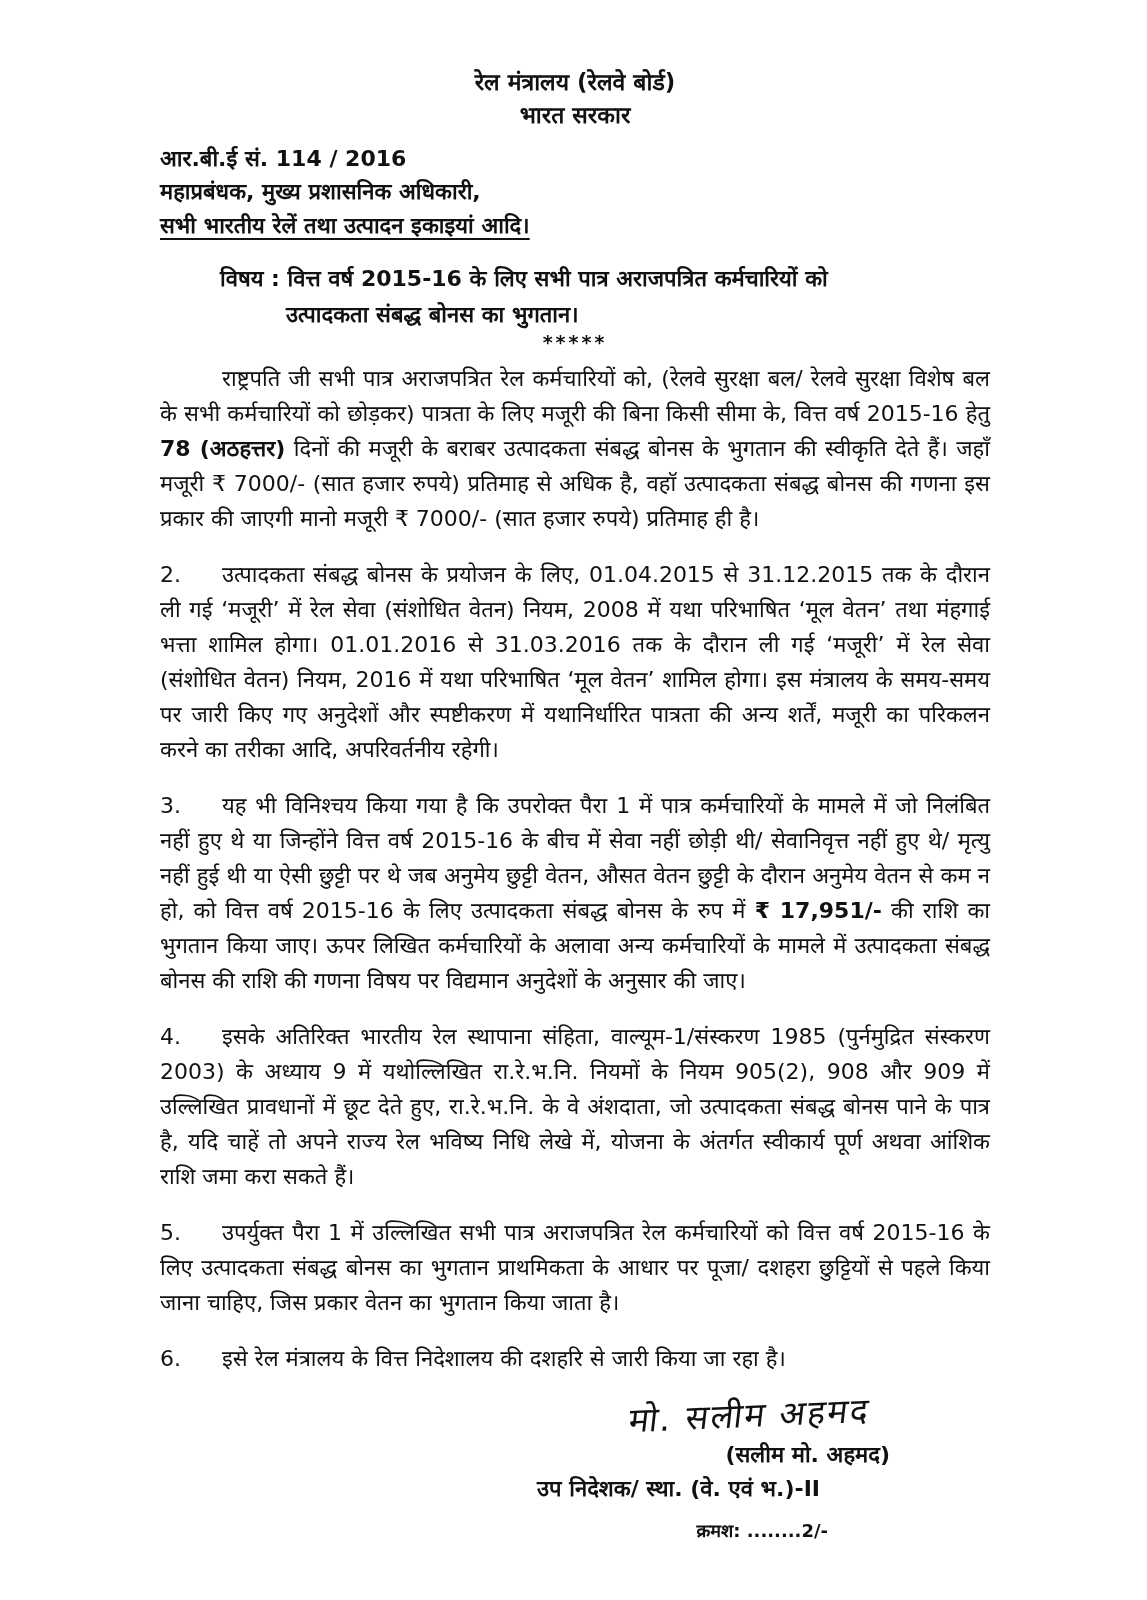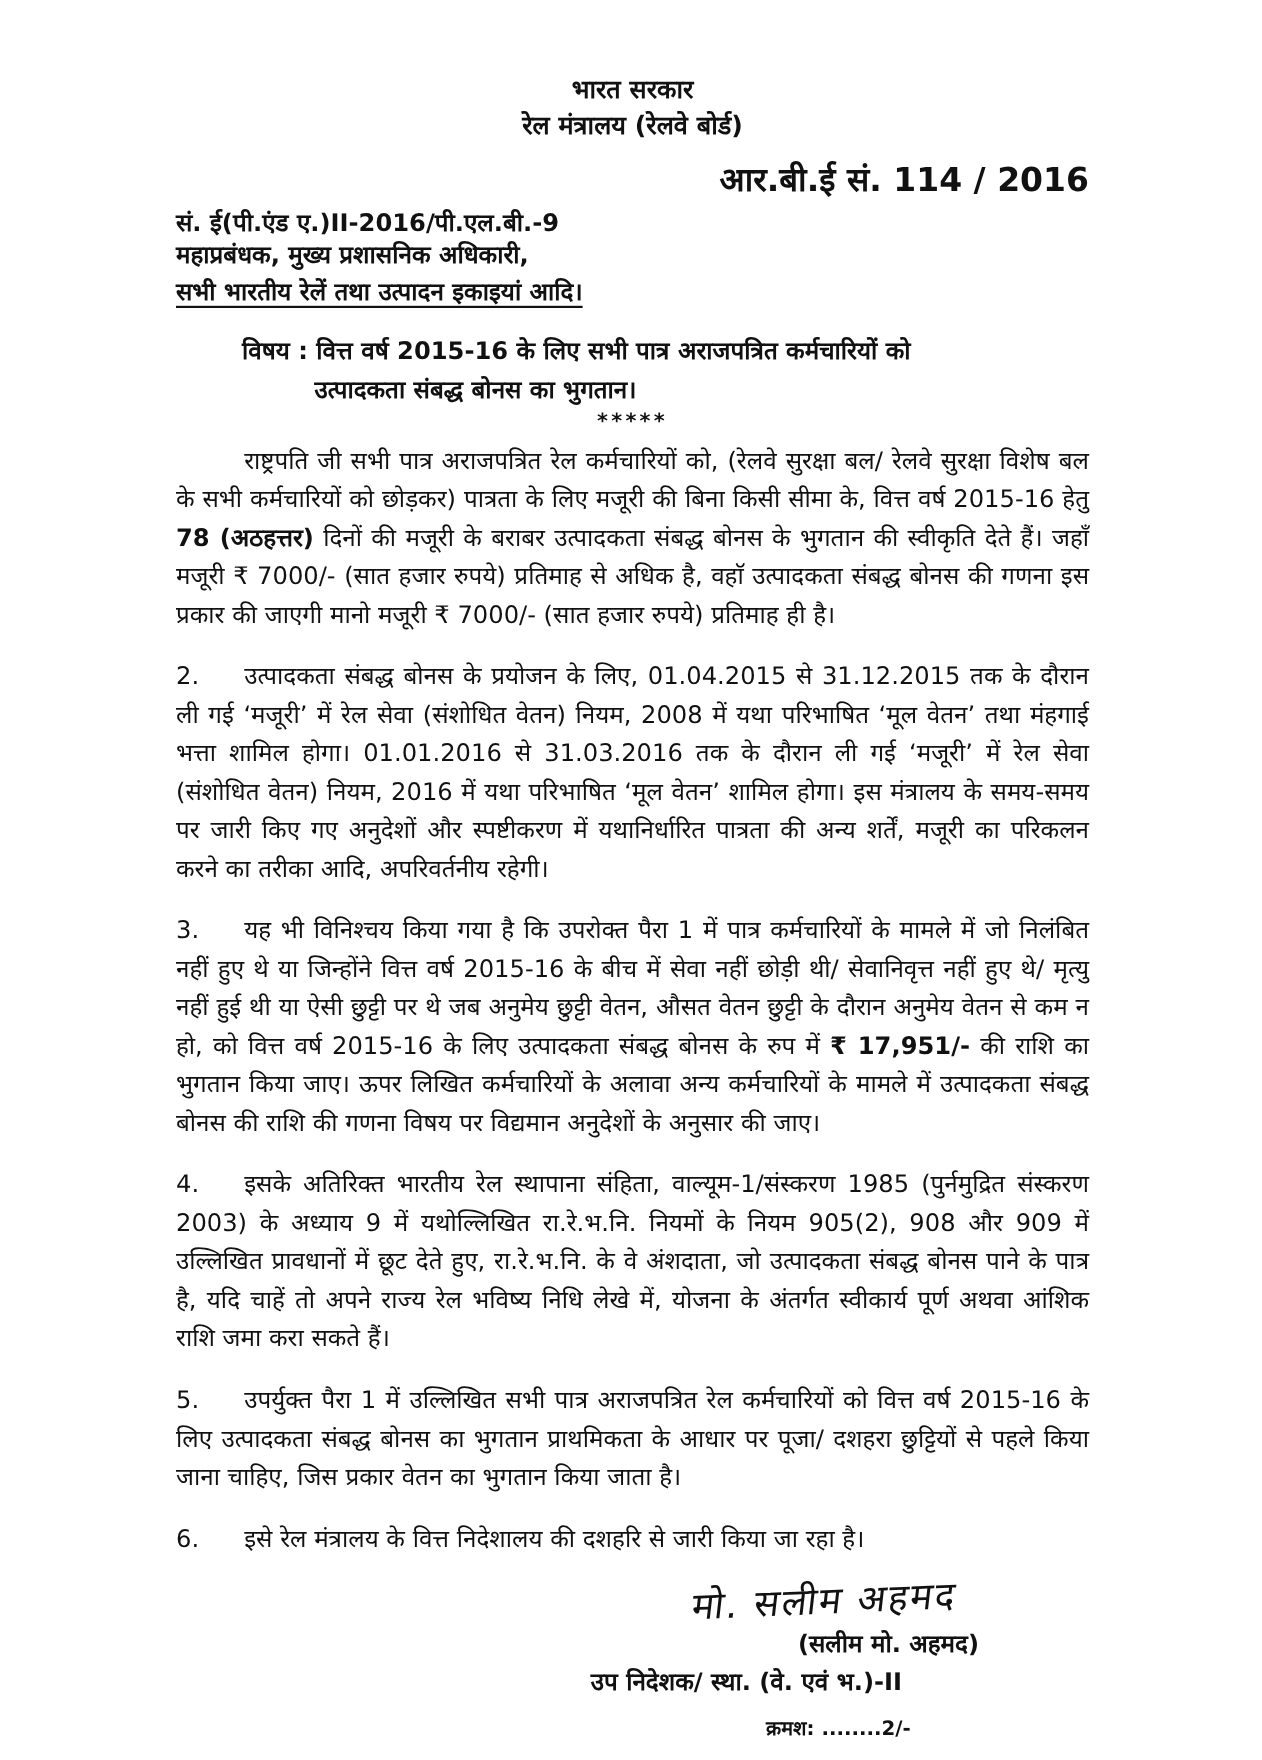--- a/index.html
+++ b/index.html
@@ -10,21 +10,21 @@
     font-family: "DejaVu Sans", sans-serif;
     overflow: hidden;
   }
   .page {
     box-sizing: border-box;
     width: 1147px; height: 1600px;
     padding: 66px 157px 0 160px;
   }
   .center { text-align: center; }
   .hdr-line { font-weight: bold; font-size: 23px; line-height: 33px; }
-  .rbe-line { text-align: right; font-weight: bold; font-size: 30px; margin-top: 10px; }
+  .rbe-line { font-weight: bold; font-size: 22px; margin-top: 10px; }
   .file-row {
     display: flex; justify-content: space-between;
     font-weight: bold; font-size: 22px; margin-top: 3px;
   }
   .addressee { font-weight: bold; font-size: 22px; line-height: 34px; }
   .addr-u { text-decoration: underline; text-underline-offset: 5px; }
   .subject {
     margin: 18px 0 0 60px;
     font-weight: bold; font-size: 22px; line-height: 36px;
   }
@@ -50,27 +50,26 @@
   .sig-name { margin-right: 100px; }
   .sig-desig { margin-right: 170px; }
   .sig-org { margin-right: 137px; }
   .kramash { margin: 8px 162px 0 0; font-size: 18px; }
 </style>
 </head>
 <body>
 
 <div class="page">
 
+  <div class="center hdr-line">रेल मंत्रालय (रेलवे बोर्ड)</div>
   <div class="center hdr-line">भारत सरकार</div>
-  <div class="center hdr-line">रेल मंत्रालय (रेलवे बोर्ड)</div>
 
   <div class="rbe-line">आर.बी.ई सं. 114 / 2016</div>
 
   <div class="file-row">
-    <span>सं. ई(पी.एंड ए.)II-2016/पी.एल.बी.-9</span>
   </div>
 
   <div class="addressee">
     <div>महाप्रबंधक, मुख्य प्रशासनिक अधिकारी,</div>
     <div class="addr-u">सभी भारतीय रेलें तथा उत्पादन इकाइयां आदि।</div>
   </div>
 
   <div class="subject">
     <div><span>विषय :</span> <span>वित्त वर्ष 2015-16 के लिए सभी पात्र अराजपत्रित कर्मचारियों को</span></div>
     <div><span class="subject-line2">उत्पादकता संबद्ध बोनस का भुगतान।</span></div>

